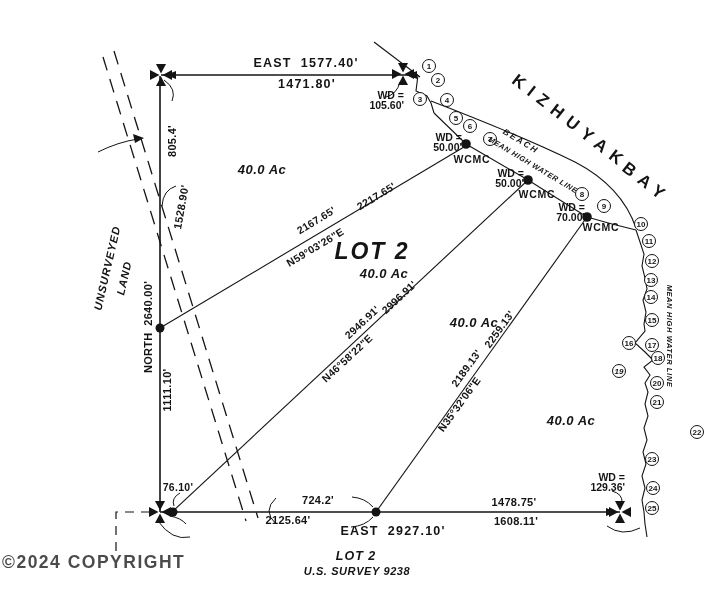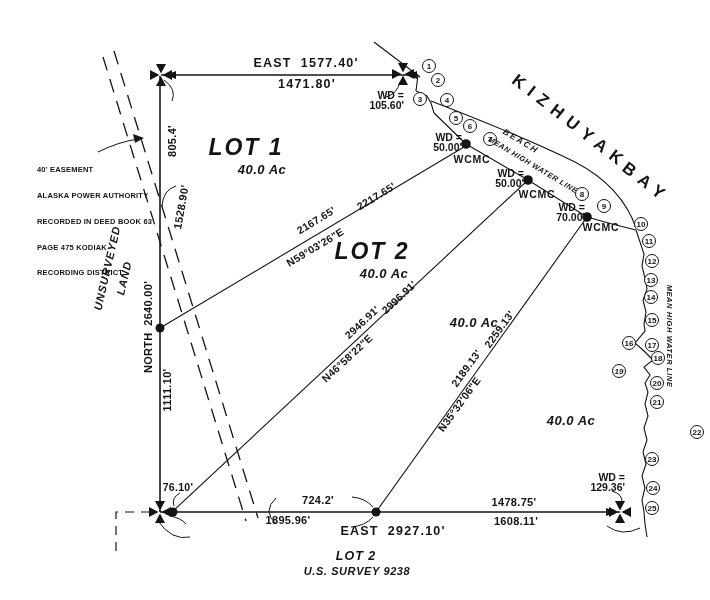--- a/index.html
+++ b/index.html
@@ -145,29 +145,21 @@
   <div class="lbl big" style="left:307px;top:84px;">1471.80'</div>
 
   <div class="lbl rot" style="left:172px;top:141px;transform:translate(-50%,-50%) rotate(-90deg);">805.4'</div>
   <div class="lbl rot" style="left:181px;top:207px;transform:translate(-50%,-50%) rotate(-80deg);">1528.90'</div>
   <div class="lbl rot" style="left:148px;top:327px;transform:translate(-50%,-50%) rotate(-90deg);">NORTH  2640.00'</div>
   <div class="lbl rot" style="left:167px;top:390px;transform:translate(-50%,-50%) rotate(-90deg);">1111.10'</div>
 
   <div class="lbl unsv rot" style="left:107px;top:268px;transform:translate(-50%,-50%) rotate(-77deg);">UNSURVEYED</div>
   <div class="lbl unsv rot" style="left:124px;top:278px;transform:translate(-50%,-50%) rotate(-77deg);">LAND</div>
 
-  <div class="note" style="left:37px;top:149px;">
-    <div>40' EASEMENT</div>
-    <div>ALASKA POWER AUTHORITY</div>
-    <div>RECORDED IN DEED BOOK 63</div>
-    <div>PAGE 475 KODIAK</div>
-    <div>RECORDING DISTRICT</div>
-  </div>
-
-  <div class="lbl lot-name" style="left:246px;top:147px;">LOT 1</div>
+
   <div class="lbl lot-area" style="left:262px;top:169px;">40.0 Ac</div>
   <div class="lbl lot-name" style="left:372px;top:251px;">LOT 2</div>
   <div class="lbl lot-area" style="left:384px;top:273px;">40.0 Ac</div>
   <div class="lbl lot-area" style="left:474px;top:322px;">40.0 Ac</div>
   <div class="lbl lot-area" style="left:571px;top:420px;">40.0 Ac</div>
 
   <div class="lbl small-dim rot" style="left:316px;top:220px;transform:translate(-50%,-50%) rotate(-31deg);">2167.65'</div>
   <div class="lbl small-dim rot" style="left:376px;top:196px;transform:translate(-50%,-50%) rotate(-31deg);">2217.65'</div>
   <div class="lbl small-dim rot" style="left:315px;top:247px;transform:translate(-50%,-50%) rotate(-31deg);">N59°03'26"E</div>
 
@@ -190,21 +182,22 @@
   <div class="lbl wcmc" style="left:601px;top:227px;">WCMC</div>
 
   <div class="lbl beach-txt rot" style="left:521px;top:141px;transform:translate(-50%,-50%) rotate(31deg);">BEACH</div>
   <div class="lbl shore-txt rot" style="left:533px;top:165px;transform:translate(-50%,-50%) rotate(31deg);">MEAN HIGH WATER LINE</div>
   <div class="lbl shore-txt rot" style="left:669px;top:336px;transform:translate(-50%,-50%) rotate(90deg);">MEAN HIGH WATER LINE</div>
   <div class="lbl bay rot" style="left:570px;top:122px;transform:translate(-50%,-50%) rotate(38deg);">KIZHUYAK</div>
   <div class="lbl bay rot" style="left:646px;top:183px;transform:translate(-50%,-50%) rotate(38deg);">BAY</div>
 
   <div class="lbl small-dim" style="left:178px;top:487px;">76.10'</div>
   <div class="lbl" style="left:318px;top:500px;">724.2'</div>
-  <div class="lbl" style="left:288px;top:520px;">1895.96'</div>
+  <div class="lbl" style="left:288px;top:520px;">2125.64'</div>
   <div class="lbl big" style="left:393px;top:531px;">EAST  2927.10'</div>
   <div class="lbl" style="left:514px;top:502px;">1478.75'</div>
   <div class="lbl" style="left:516px;top:521px;">1608.11'</div>
 
   <div class="lbl footer-lot" style="left:356px;top:556px;">LOT 2</div>
   <div class="lbl footer-svy" style="left:357px;top:571px;">U.S. SURVEY 9238</div>
 
+  <div class="copyright">©2024 COPYRIGHT</div>
 </div>
 
 </body></html>

